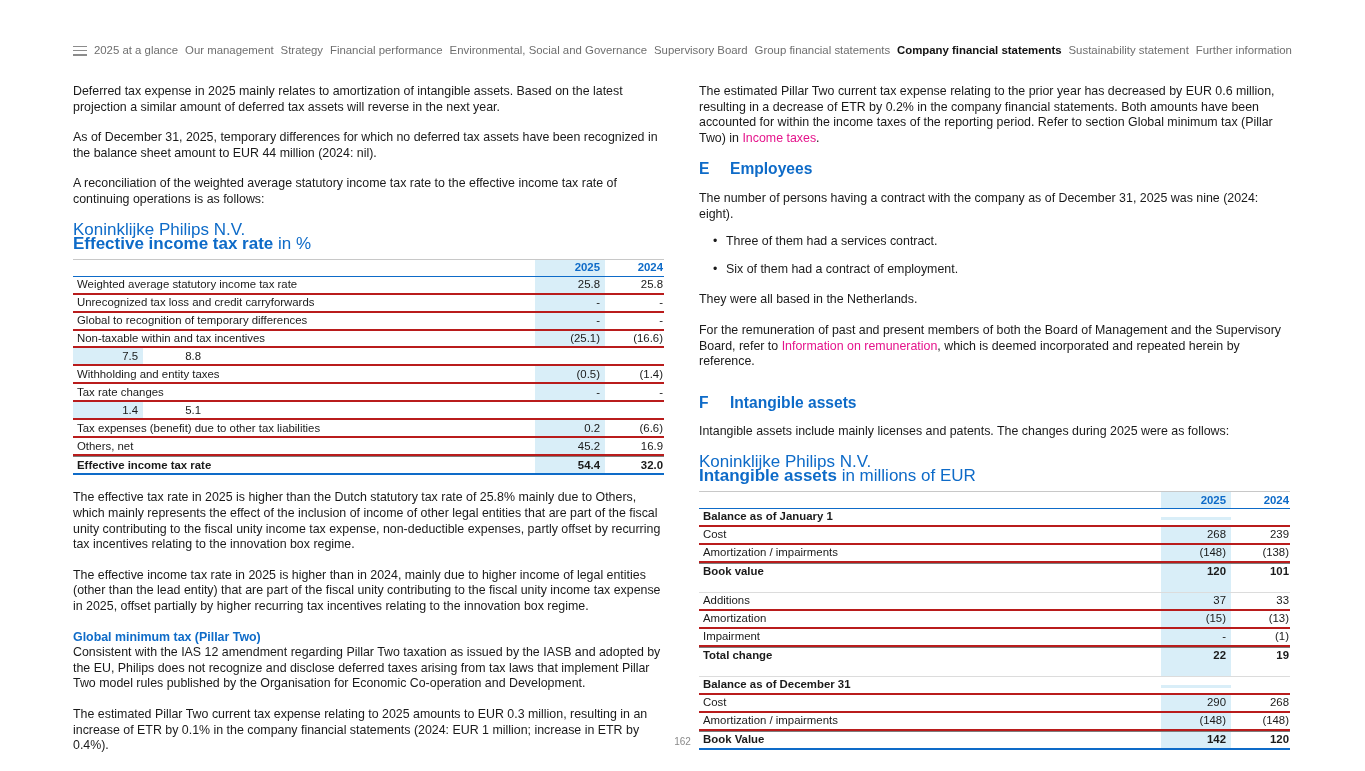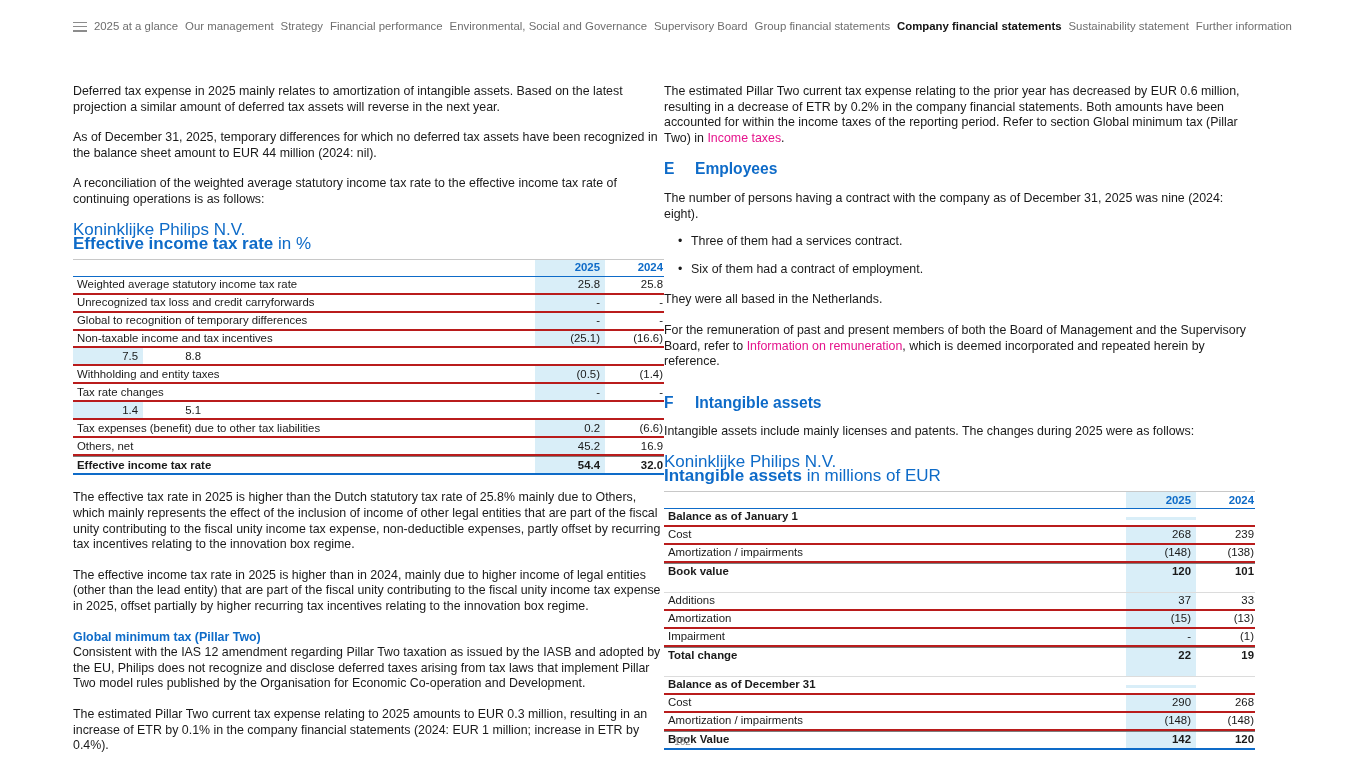--- a/index.html
+++ b/index.html
@@ -4,31 +4,31 @@
 <style>
   html,body { margin:0; padding:0; background:#ffffff; }
   .page {
     position:relative; width:1365px; height:771px; background:#ffffff;
     font-family:"Liberation Sans", sans-serif; font-size:12.4px; line-height:15.6px;
     color:#1a1a1a; overflow:hidden;
   }
 
   
   .topnav {
-    position:absolute; top:17px; left:73px; width:1219px;
+    position:absolute; top:41px; left:73px; width:1219px;
     display:flex; align-items:center; justify-content:space-between;
     font-size:11.4px; color:#6e6e6e; white-space:nowrap;
   }
   .nav-item { cursor:pointer; }
   .nav-item.active { color:#111111; font-weight:bold; }
   .hamburger { cursor:pointer; padding:2px 0; }
   .hamburger i { display:block; width:14px; height:1.6px; background:#8c8c8c; margin:2.6px 0; }
 
   
-  .content { position:absolute; top:84px; left:73px; display:flex; }
+  .content { position:absolute; top:84px; left:73px; display:flex; gap:35px; }
   .col { width:591px; }
   p.body { margin:0 0 15px 0; }
   p.tight { margin:0; }
   .link { color:#e5148c; text-decoration:none; cursor:pointer; }
 
   .sub-heading { color:#0e6bc8; font-weight:bold; margin:4px 0 0 0; }
 
   .section-heading {
     display:flex; color:#0e6bc8; font-weight:bold; font-size:15.6px;
     margin:15px 0 14px 0;
@@ -111,21 +111,21 @@
           <div class="tlabel">Unrecognized tax loss and credit carryforwards</div>
           <div class="tval hl">-</div>
           <div class="tval last">-</div>
         </div>
         <div class="trow">
           <div class="tlabel">Global to recognition of temporary differences</div>
           <div class="tval hl">-</div>
           <div class="tval last">-</div>
         </div>
         <div class="trow">
-          <div class="tlabel">Non-taxable income and tax incentives</div>
+          <div class="tlabel">Non-taxable within and tax incentives</div>
           <div class="tval hl">(25.1)</div>
           <div class="tval last">(16.6)</div>
         </div>
         <div class="trow">
           <div class="tval hl">7.5</div>
           <div class="tval last">8.8</div>
         </div>
         <div class="trow">
           <div class="tlabel">Withholding and entity taxes</div>
           <div class="tval hl">(0.5)</div>

